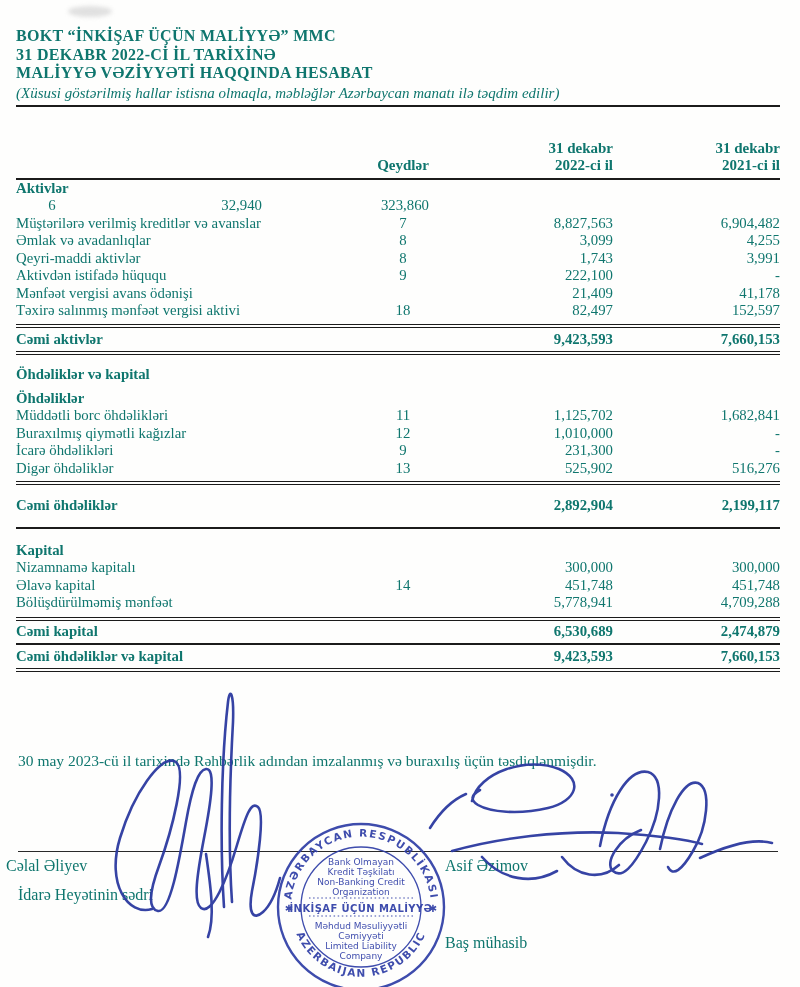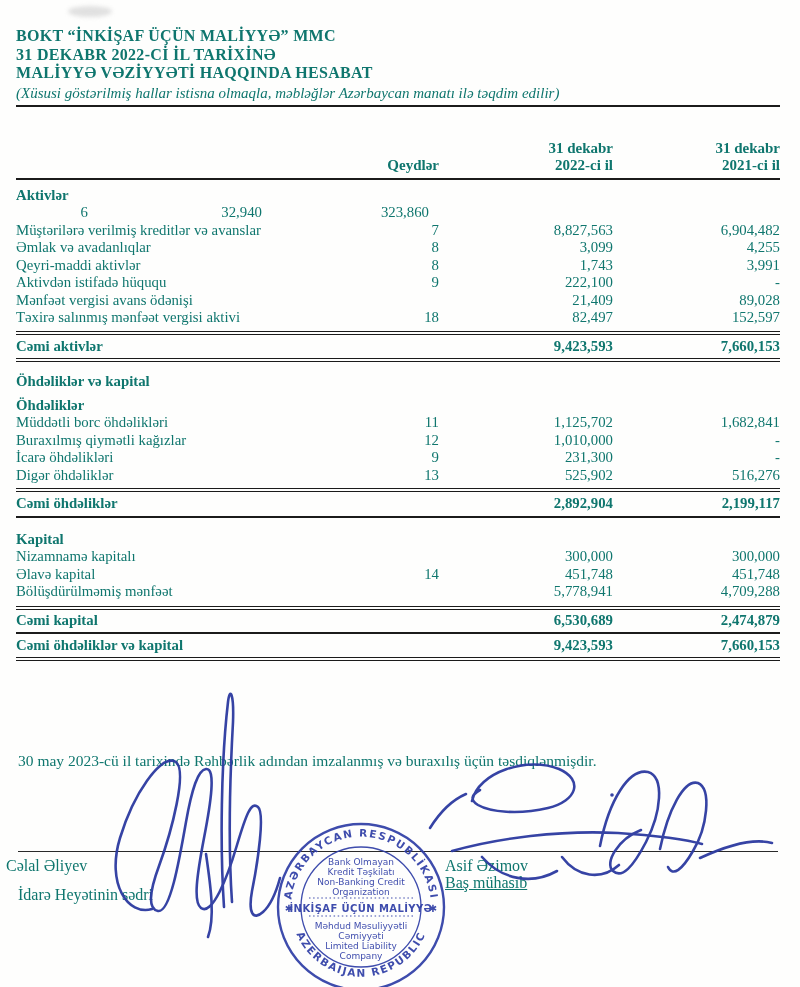--- a/index.html
+++ b/index.html
@@ -8,41 +8,41 @@
   .smudge{position:absolute;left:68px;top:6px;width:44px;height:11px;background:#d7d7d7;
           border-radius:50%;filter:blur(2px);opacity:.75;}
   .content{padding:27px 20px 0 16px;}
   .doc-title div{font-weight:bold;font-size:16px;line-height:18.5px;letter-spacing:.3px;}
   .subtitle{font-weight:normal;font-style:italic;font-size:15px;line-height:20px;
             border-bottom:2.5px solid #1b1b1b;padding-bottom:2px;}
   
   .thead{display:flex;align-items:flex-end;margin-top:33px;border-bottom:2.5px solid #1b1b1b;
          padding-bottom:4px;font-weight:bold;font-size:15px;line-height:17px;}
   .c-label{flex:1;min-width:0;}
-  .c-note{width:72px;text-align:right;}
+  .c-note{width:72px;text-align:center;}
   .c-v1{width:174px;text-align:right;}
   .c-v2{width:167px;text-align:right;}
   .row{display:flex;font-size:14.8px;line-height:17.5px;}
   .sec .c-label{font-weight:bold;}
-  .sec-aktivler{padding-top:7px;}
+  .sec-aktivler{padding-top:0;}
   .sec-ok{margin-top:11px;gap:40px;}
   .sec-o{margin-top:6px;}
   .sec-k{margin-top:13px;}
   .tot{font-weight:bold;}
   .tot-a{margin-top:4px;border-top:4px double #1b1b1b;border-bottom:4px double #1b1b1b;padding:3px 0;}
-  .tot-o{margin-top:4px;border-top:4px double #1b1b1b;border-bottom:2.5px solid #1b1b1b;padding:3px 0;}
+  .tot-o{margin-top:4px;border-top:4px double #1b1b1b;border-bottom:2.5px solid #1b1b1b;padding:12px 0;}
   .tot-k{margin-top:5px;border-top:4px double #1b1b1b;border-bottom:2.5px solid #1b1b1b;padding:2.5px 0;}
   .tot-ok{border-bottom:4px double #1b1b1b;padding:2.5px 0;}
   
   .approval{position:absolute;left:18px;top:736px;font-size:15.5px;width:720px;}
   .sig-line{position:absolute;left:18px;right:22px;top:851px;border-top:1.6px solid #2a2a2a;}
   .sig-name{position:absolute;font-size:16px;}
   .sig-title{position:absolute;font-size:16px;}
   .ln{left:6px;top:857px;} .lt{left:18px;top:886px;}
-  .rn{left:445px;top:857px;} .rt{left:445px;top:874px;text-decoration:underline;}
+  .rn{left:445px;top:857px;} .rt{left:445px;top:934px;}
   .ink{position:absolute;left:0;top:0;pointer-events:none;}
   .stamp{position:absolute;left:272px;top:818px;pointer-events:none;}
 </style>
 </head>
 <body>
 
 <div class="page">
   <div class="smudge"></div>
 
   <div class="content">
@@ -99,21 +99,21 @@
       <div class="row">
         <div class="c-label">Aktivdən istifadə hüququ</div>
         <div class="c-note">9</div>
         <div class="c-v1">222,100</div>
         <div class="c-v2">-</div>
       </div>
       <div class="row">
         <div class="c-label">Mənfəət vergisi avans ödənişi</div>
         <div class="c-note"></div>
         <div class="c-v1">21,409</div>
-        <div class="c-v2">89,028</div>
+        <div class="c-v2">41,178</div>
       </div>
       <div class="row">
         <div class="c-label">Təxirə salınmış mənfəət vergisi aktivi</div>
         <div class="c-note">18</div>
         <div class="c-v1">82,497</div>
         <div class="c-v2">152,597</div>
       </div>
       <div class="row tot tot-a">
         <div class="c-label">Cəmi aktivlər</div>
         <div class="c-note"></div>

